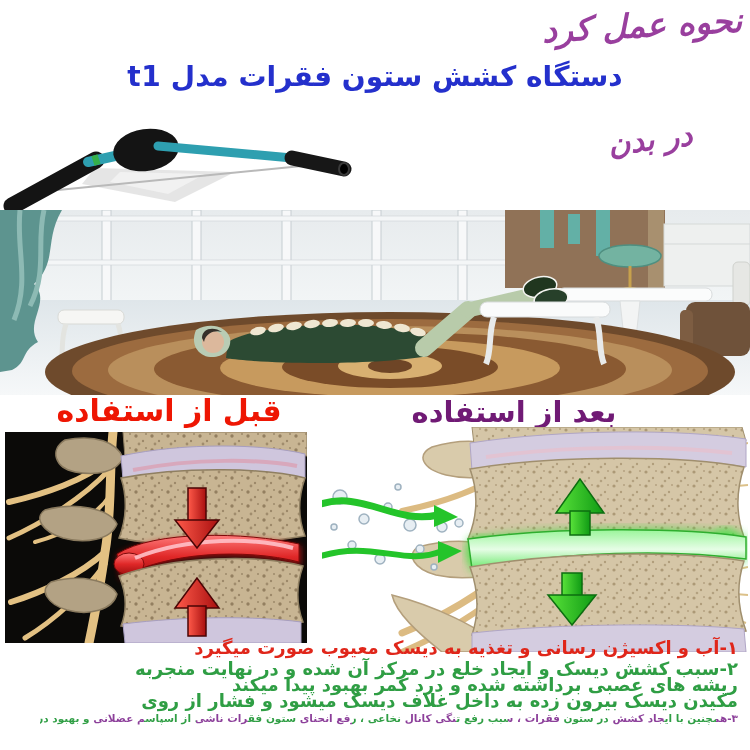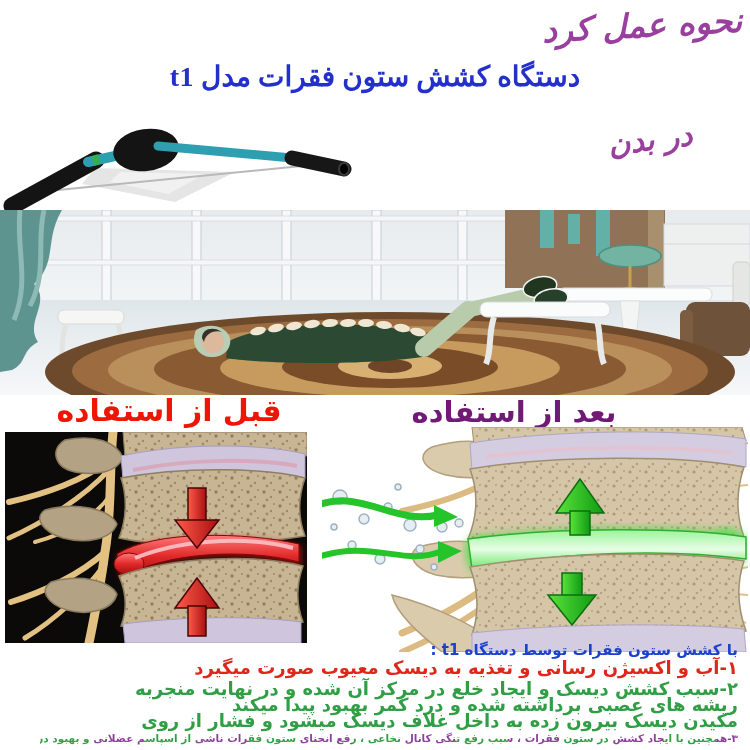--- a/index.html
+++ b/index.html
@@ -36,21 +36,21 @@
   .footer-line.small{font-size:10.5px;line-height:15px;margin-top:2px;margin-left:40px;}
   svg{display:block;}
 </style>
 </head>
 <body>
 
 <div class="page">
 
   <div class="abs handwritten hand-top" style="color: rgb(153, 63, 158);">نحوه عمل کرد</div>
 
-  <div class="abs title" style="color: rgb(36, 48, 204); font-family: Liberation Serif, serif;">دستگاه کشش ستون فقرات  مدل t1</div>
+  <div class="abs title" style="color: rgb(36, 48, 204);">دستگاه کشش ستون فقرات  مدل t1</div>
 
   <div class="abs handwritten hand-side" style="color: rgb(153, 63, 158);">در بدن</div>
 
   <div class="abs device-wrap">
     <svg viewBox="0 0 360 105" width="360" height="105">
       <polygon points="95,58 235,62 175,92 82,74" fill="#dcdcdc" opacity="0.75"></polygon>
       <polygon points="120,62 205,64 168,84 110,72" fill="#f2f2f2" opacity="0.9"></polygon>
       <line x1="58" y1="80" x2="332" y2="53" stroke="#b9b9b9" stroke-width="2"></line>
       <line x1="12" y1="96" x2="96" y2="50" stroke="#141414" stroke-width="17" stroke-linecap="round"></line>
       <line x1="88" y1="52" x2="142" y2="40" stroke="#2e9fb0" stroke-width="10" stroke-linecap="round"></line>
@@ -300,21 +300,20 @@
         </g>
         <g>
           <rect x="240" y="146" width="20" height="24" fill="url(#greenArrow)"></rect>
           <polygon points="226,168 274,168 250,198" fill="url(#greenArrow)"></polygon>
         </g>
       </g>
     </svg>
   </div>
 
   <div class="abs footer">
-    <div class="footer-heading" style="color: rgb(28, 65, 204);">با کشش ستون فقرات توسط دستگاه t1 :</div>
     <div class="footer-line" style="color: rgb(224, 38, 26);">۱-آب و اکسیژن رسانی و تغذیه به دیسک معیوب صورت میگیرد</div>
     <div class="footer-line gap" style="color: rgb(47, 158, 68);">۲-سبب کشش دیسک و ایجاد خلع در مرکز آن شده و در نهایت منجربه</div>
     <div class="footer-line" style="color: rgb(47, 158, 68);">ریشه های عصبی برداشته شده و درد کمر بهبود پیدا میکند</div>
     <div class="footer-line" style="color: rgb(47, 158, 68);">مکیدن دیسک بیرون زده به داخل غلاف دیسک میشود و فشار از روی</div>
     <div class="footer-line small" style="color: rgb(47, 158, 68); background: repeating-linear-gradient(90deg, rgb(47, 158, 68) 0px, rgb(47, 158, 68) 52px, rgb(140, 63, 154) 52px, rgb(140, 63, 154) 104px) text; -webkit-text-fill-color: transparent;">۳-همچنین با ایجاد کشش در ستون فقرات ، سبب رفع تنگی کانال نخاعی ، رفع انحنای ستون فقرات ناشی از اسپاسم عضلانی و بهبود درد سیاتیک نیز میشود</div>
   </div>
 
 </div>
 
 </body></html>

